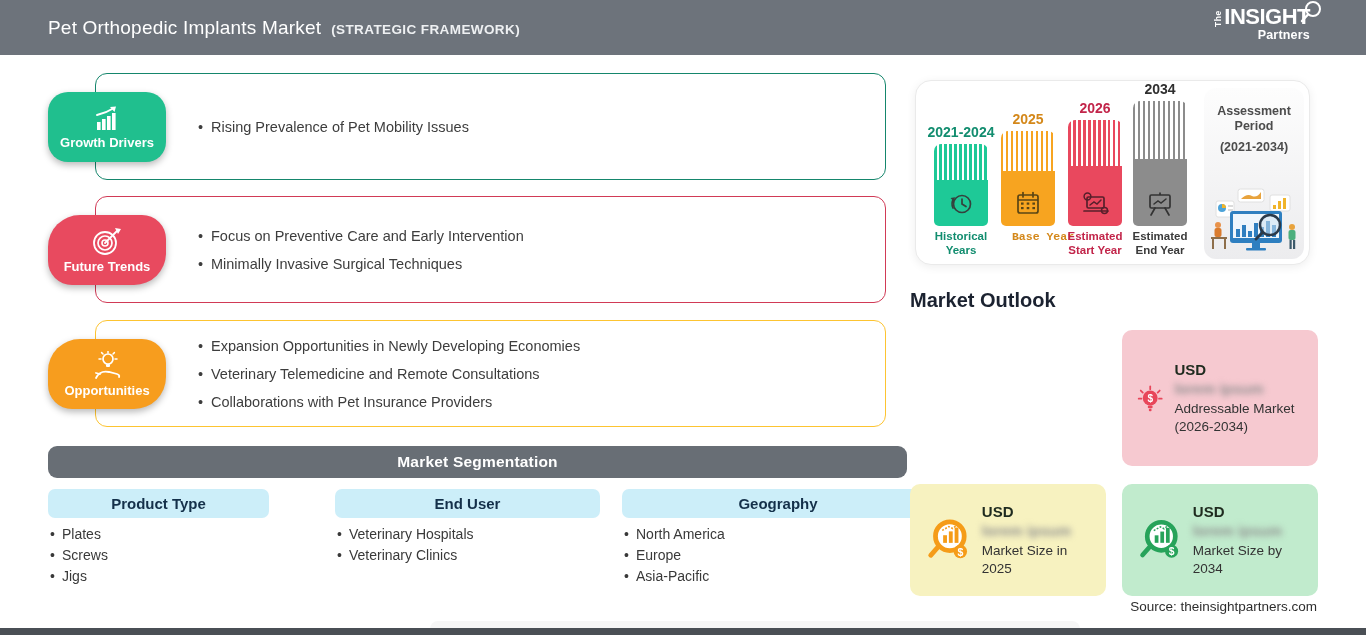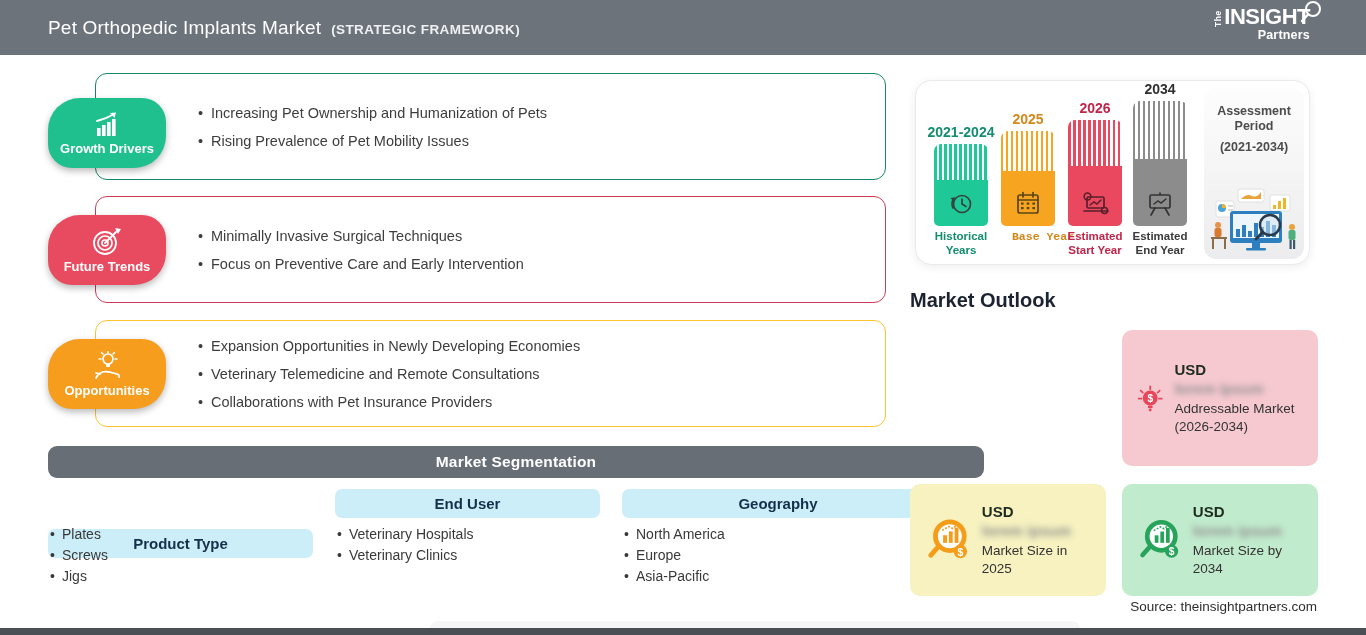--- a/index.html
+++ b/index.html
@@ -21,29 +21,29 @@
 
   
   .sec-box { position:absolute; left:95px; width:791px; height:107px; background:#fff; border-radius:12px; display:flex; flex-direction:column; justify-content:center; padding:8px 20px 8px 100px; }
   .sec-box.gd { top:73px;  border:1.6px solid #15866c; }
   .sec-box.ft { top:196px; border:1.6px solid #d13a56; }
   .sec-box.op { top:320px; border:1.6px solid #fdc431; }
   .sec-box li { position:relative; list-style:none; padding-left:15px; font-size:14.5px; color:#3d3d3d; line-height:28px; }
   .sec-box li::before { content:"•"; position:absolute; left:2px; color:#3d3d3d; }
 
   .badge { position:absolute; left:48px; width:118px; height:70px; border-radius:32px 24px 32px 24px; display:flex; flex-direction:column; align-items:center; justify-content:center; gap:2px; box-shadow:0 3px 7px rgba(0,0,0,.28); }
-  .badge.gd { top:98px;  background:#20bf8e; }
+  .badge.gd { top:92px;  background:#20bf8e;border-radius:20px; }
   .badge.ft { top:215px; background:#e84a5f; }
   .badge.op { top:339px; background:#f79d1e; }
   .badge-label { color:#fff; font-size:13px; font-weight:bold; }
 
   
-  .seg-bar { position:absolute; left:48px; top:446px; width:936px; height:32px; background:#686e75; border-radius:9px; display:flex; align-items:center; justify-content:center; color:#fff; font-size:15.5px; font-weight:bold; letter-spacing:.2px; }
+  .seg-bar { position:absolute; left:48px; top:446px; width:859px; height:32px; background:#686e75; border-radius:9px; display:flex; align-items:center; justify-content:center; color:#fff; font-size:15.5px; font-weight:bold; letter-spacing:.2px; }
   .seg-head { position:absolute; top:489px; height:29px; background:#cceef9; border-radius:7px; display:flex; align-items:center; justify-content:center; font-size:15px; font-weight:bold; color:#14304a; }
-  .seg-head.c1 { left:48px;  width:265px;margin-top:40px; }
+  .seg-head.c1 { left:48px;  width:221px; }
   .seg-head.c2 { left:335px; width:265px; }
   .seg-head.c3 { left:622px; width:312px; }
   .seg-list { position:absolute; top:524px; }
   .seg-list.c1 { left:48px; }
   .seg-list.c2 { left:335px; }
   .seg-list.c3 { left:622px; }
   .seg-list li { position:relative; list-style:none; padding-left:14px; font-size:14px; color:#393939; line-height:21px; }
   .seg-list li::before { content:"•"; position:absolute; left:2px; color:#393939; }
 
   
@@ -116,40 +116,39 @@
           <circle cx="15" cy="9" r="7" fill="none" stroke="#ffffff" stroke-width="2"></circle>
           <line x1="10" y1="14.5" x2="4" y2="21" stroke="#ffffff" stroke-width="2.4" stroke-linecap="round"></line>
         </svg>
       </div>
       <div class="logo-partners">Partners</div>
     </div>
   </div>
 
   <div class="sec-box gd">
     <ul>
-      <li>Increasing Pet Ownership and Humanization of Pets</li>
       <li>Rising Prevalence of Pet Mobility Issues</li>
     </ul>
   </div>
   <div class="badge gd">
     <svg width="34" height="28" viewBox="0 0 34 28">
       <rect x="7" y="17" width="3.6" height="8" fill="#fff"></rect>
       <rect x="12" y="14" width="3.6" height="11" fill="#fff"></rect>
       <rect x="17" y="11" width="3.6" height="14" fill="#fff"></rect>
       <rect x="22" y="8" width="3.6" height="17" fill="#fff"></rect>
       <path d="M7 10 Q16 8 24 3" fill="none" stroke="#fff" stroke-width="2" stroke-linecap="round"></path>
       <path d="M20 2 L26 1.5 L24.5 7 Z" fill="#fff"></path>
     </svg>
     <span class="badge-label">Growth Drivers</span>
   </div>
 
   <div class="sec-box ft">
     <ul>
+      <li>Focus on Preventive Care and Early Intervention</li>
       <li>Minimally Invasive Surgical Techniques</li>
-      <li>Focus on Preventive Care and Early Intervention</li>
     </ul>
   </div>
   <div class="badge ft">
     <svg width="32" height="30" viewBox="0 0 32 30">
       <circle cx="14" cy="16" r="11" fill="none" stroke="#fff" stroke-width="1.8"></circle>
       <circle cx="14" cy="16" r="7" fill="none" stroke="#fff" stroke-width="1.7"></circle>
       <circle cx="14" cy="16" r="3" fill="none" stroke="#fff" stroke-width="1.6"></circle>
       <line x1="14" y1="16" x2="26" y2="4" stroke="#fff" stroke-width="1.8" stroke-linecap="round"></line>
       <path d="M24 1 L30 2 L27 7 Z" fill="#fff"></path>
     </svg>

